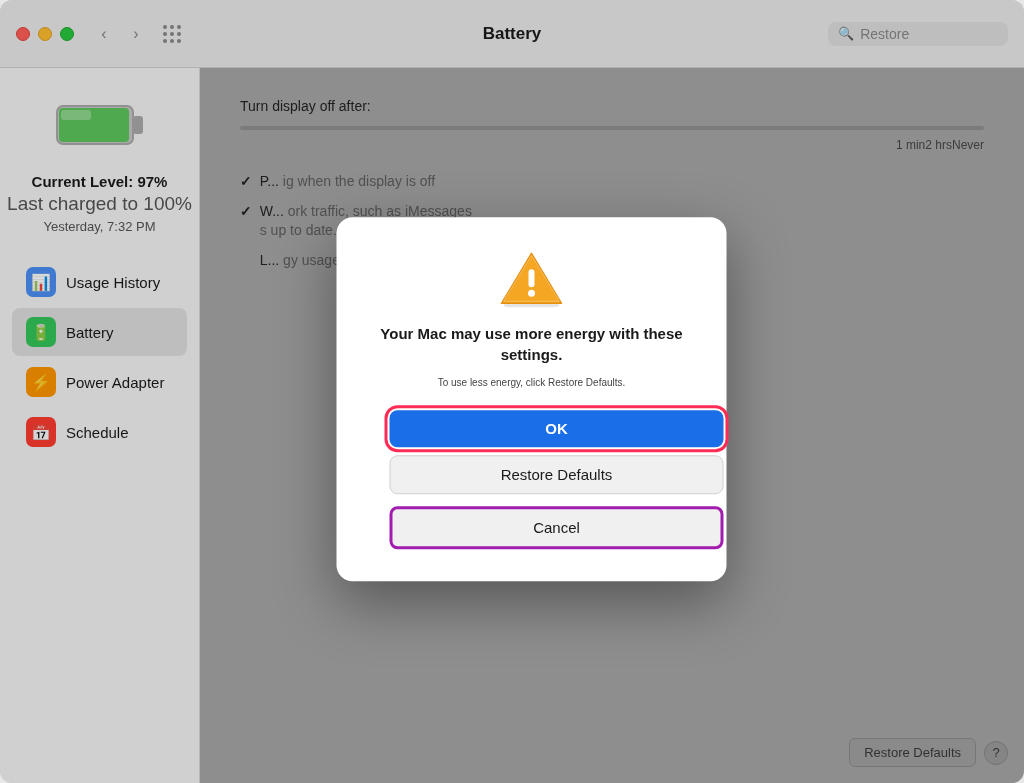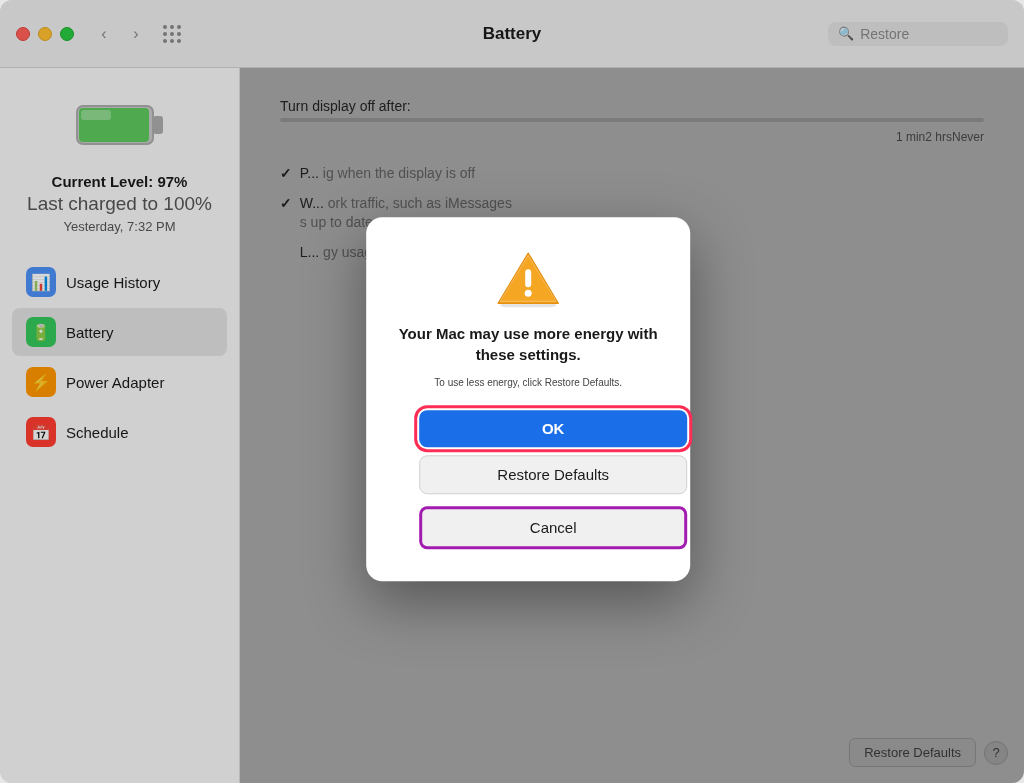--- a/index.html
+++ b/index.html
@@ -113,21 +113,21 @@
     }
 
     
     .content-area {
       display: flex;
       height: calc(783px - 68px);
     }
 
     
     .sidebar {
-      width: 240px;
+      width: 200px;
       background: #f5f5f5;
       border-right: 1px solid #d8d8d8;
       padding: 20px 0;
       display: flex;
       flex-direction: column;
       align-items: center;
     }
 
     .battery-icon-container {
       margin-bottom: 16px;
@@ -205,21 +205,21 @@
     
     .main-content {
       flex: 1;
       padding: 30px 40px;
       position: relative;
     }
 
     .section-label {
       font-size: 14px;
       color: #333;
-      margin-bottom: 4px;
+      margin-bottom: 12px;
     }
 
     .slider-track {
       width: 100%;
       height: 4px;
       background: #d0d0d0;
       border-radius: 2px;
       margin-bottom: 8px;
       position: relative;
     }
@@ -266,21 +266,21 @@
     }
 
     
     .modal {
       position: fixed;
       top: 50%;
       left: 50%;
       transform: translate(-45%, -48%);
       background: #ffffff;
       border-radius: 16px;
-      width: 324px;
+      width: 390px;
       padding: 32px 28px 24px;
       z-index: 20;
       box-shadow: 0 20px 60px rgba(0,0,0,0.4);
       text-align: center;
     }
 
     .warning-icon {
       margin: 0 auto 16px;
       width: 64px;
       height: 58px;

